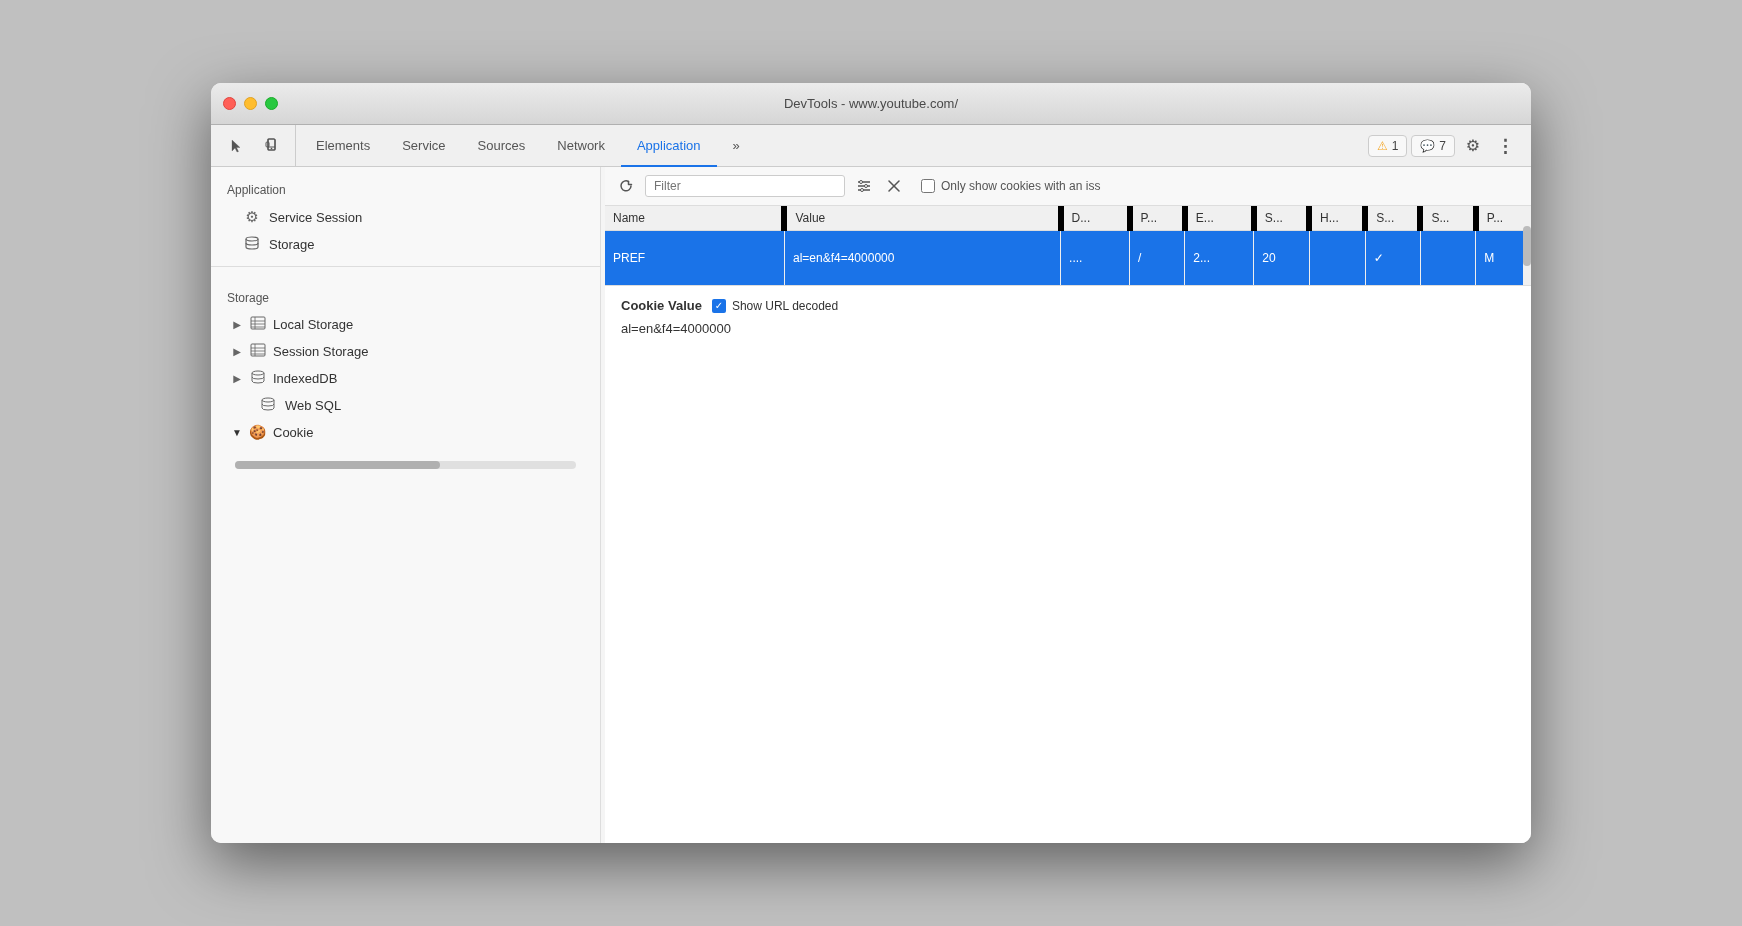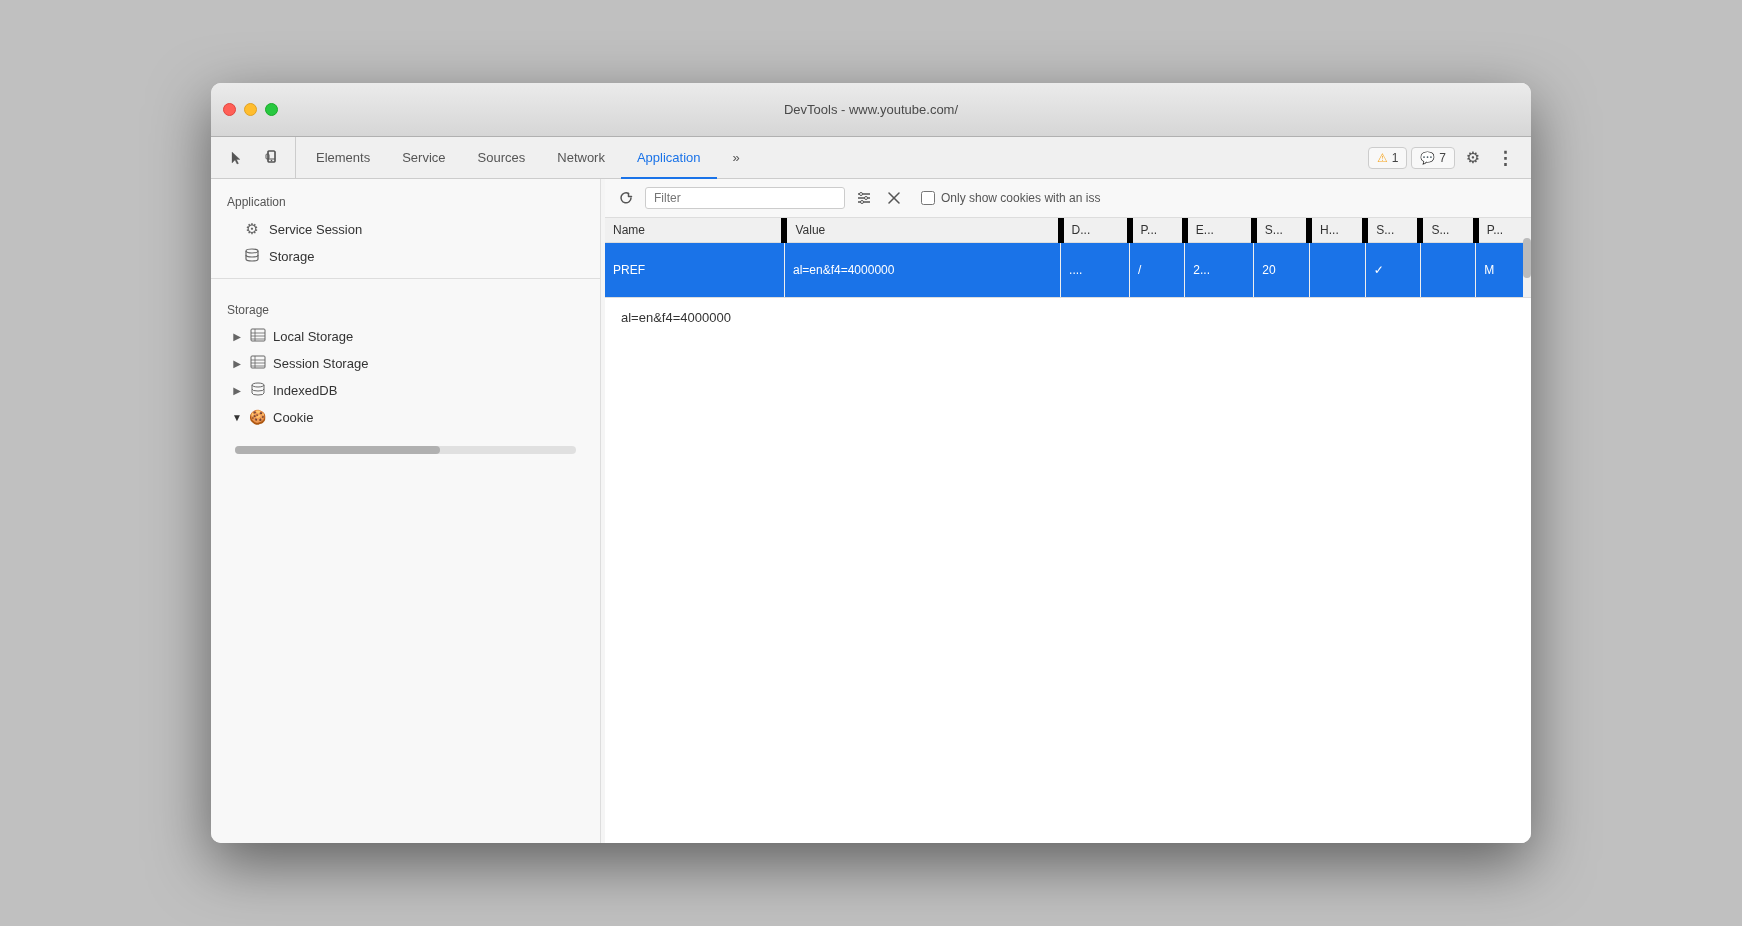--- a/index.html
+++ b/index.html
@@ -18,21 +18,21 @@
       background: #f5f5f5;
       border-radius: 10px;
       box-shadow: 0 20px 60px rgba(0,0,0,0.5);
       overflow: hidden;
       display: flex;
       flex-direction: column;
     }
 
     
     .titlebar {
-      height: 54px;
+      height: 42px;
       background: linear-gradient(to bottom, #ebebeb, #d6d6d6);
       border-bottom: 1px solid #b0b0b0;
       display: flex;
       align-items: center;
       padding: 0 12px;
       position: relative;
     }
     .traffic-lights {
       display: flex;
       gap: 8px;
@@ -511,20 +511,30 @@
         <span class="sidebar-item-icon">
           <svg width="16" height="14" viewBox="0 0 16 14" fill="none">
             <ellipse cx="8" cy="3" rx="6" ry="2" stroke="#666" stroke-width="1" fill="none"></ellipse>
             <path d="M2 3 L2 7 Q2 9 8 9 Q14 9 14 7 L14 3" stroke="#666" stroke-width="1" fill="none"></path>
             <path d="M2 7 L2 11 Q2 13 8 13 Q14 13 14 11 L14 7" stroke="#666" stroke-width="1" fill="none"></path>
           </svg>
         </span>
         <span>IndexedDB</span>
       </div>
 
+      <div class="sidebar-item" style="padding-left: 48px;">
+        <span class="sidebar-item-icon">
+          <svg width="16" height="14" viewBox="0 0 16 14" fill="none">
+            <ellipse cx="8" cy="3" rx="6" ry="2" stroke="#666" stroke-width="1" fill="none"></ellipse>
+            <path d="M2 3 L2 7 Q2 9 8 9 Q14 9 14 7 L14 3" stroke="#666" stroke-width="1" fill="none"></path>
+            <path d="M2 7 L2 11 Q2 13 8 13 Q14 13 14 11 L14 7" stroke="#666" stroke-width="1" fill="none"></path>
+          </svg>
+        </span>
+        <span>Web SQL</span>
+      </div>
 
       <div class="sidebar-expand">
         <span class="expand-arrow" style="color:#333;">▼</span>
         <span class="sidebar-item-icon" style="font-size:14px;">🍪</span>
         <span>Cookie</span>
       </div>
 
       <div style="margin-top: 16px; padding: 0 8px;">
         <div class="sidebar-scrollbar">
           <div class="sidebar-scrollbar-thumb"></div>
@@ -599,17 +609,24 @@
             </tr>
           </tbody>
         </table>
 
         <div class="table-scrollbar">
           <div class="table-scrollbar-thumb"></div>
         </div>
       </div>
 
       <div class="cookie-value-panel">
+        <div class="cookie-value-header">
+          <span class="cookie-value-title">Cookie Value</span>
+          <label class="url-decoded-label">
+            <div class="checkbox-blue">✓</div>
+            <span>Show URL decoded</span>
+          </label>
+        </div>
         <div class="cookie-value-text">al=en&amp;f4=4000000</div>
       </div>
     </div>
   </div>
 </div>
 
 </body></html>

